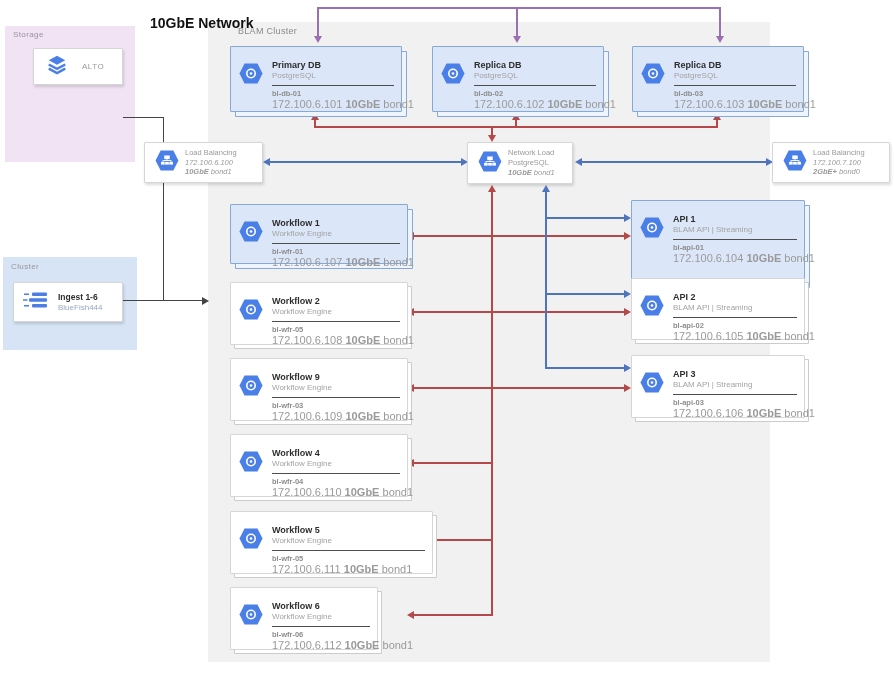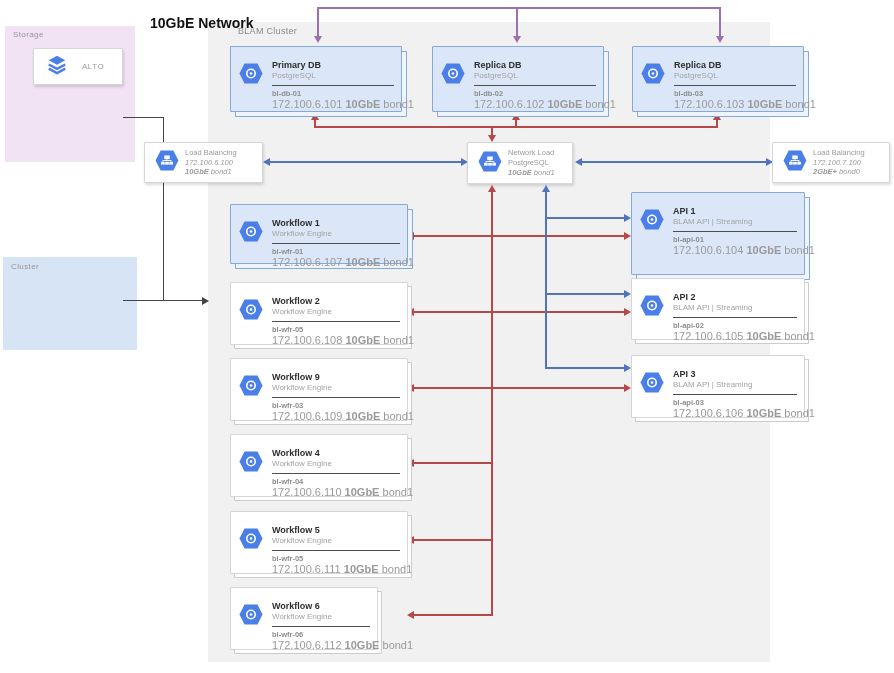--- a/index.html
+++ b/index.html
@@ -135,20 +135,32 @@
   <div class="card soft stor-item" style="left:33px;top:48px;width:90px;height:37px">
     <span><svg width="22" height="22" viewBox="0 0 24 24">
           <path d="M12 2 21 6.8 12 11.6 3 6.8Z" fill="#4b7fe8"></path>
           <path d="M3 11.4l9 4.8 9-4.8" fill="none" stroke="#4b7fe8" stroke-width="2.6"></path>
           <path d="M3 16l9 4.8 9-4.8" fill="none" stroke="#4b7fe8" stroke-width="2.6"></path>
         </svg></span>
     <span class="stor-label">ALTO</span>
   </div>
 
 
+  <div class="card soft stor-item" style="left:13px;top:282px;width:110px;height:40px;padding-left:9px">
+    <span><svg width="26" height="18" viewBox="0 0 26 18">
+          <rect x="9" y="1.5" width="15" height="3.4" rx="1" fill="#4b7fe8"></rect>
+          <rect x="6" y="7.3" width="18" height="3.4" rx="1" fill="#4b7fe8"></rect>
+          <rect x="9" y="13.1" width="15" height="3.4" rx="1" fill="#4b7fe8"></rect>
+          <path d="M1 3.2h5M0 9h4.5M1 14.8h5" stroke="#4b7fe8" stroke-width="1.6"></path>
+        </svg></span>
+    <span class="ing-body">
+      <span class="ing-title" style="display:block">Ingest 1-6</span>
+      <span class="ing-sub" style="display:block">BlueFish444</span>
+    </span>
+  </div>
 
   <div class="card soft lb" style="left:144px;top:142px;width:119px;height:41px">
     <span class="lb-icon"><svg width="24" height="21" viewBox="0 0 26 23">
           <polygon points="6,0.5 20,0.5 25.5,11.5 20,22.5 6,22.5 0.5,11.5" fill="#4b7fe8"></polygon>
           <rect x="10" y="6" width="6" height="4" fill="#fff"></rect>
           <path d="M13 10v2M8.5 13v-1.5h9V13" stroke="#fff" stroke-width="1" fill="none"></path>
           <rect x="6.5" y="13" width="4" height="3" fill="#fff"></rect>
           <rect x="11" y="13" width="4" height="3" fill="#fff"></rect>
           <rect x="15.5" y="13" width="4" height="3" fill="#fff"></rect>
         </svg></span>
@@ -289,21 +301,21 @@
         </svg></span>
     <div class="node-body">
       <div class="node-title">Workflow 4</div>
       <div class="node-sub">Workflow Engine</div>
       <div class="node-div"></div>
       <div class="node-host">bl-wfr-04</div>
       <div class="node-addr"><span>172.100.6.110</span> <b>10GbE</b> <span>bond1</span></div>
     </div>
   </div>
 
-  <div class="card wht node" style="left:230px;top:511px;width:178px;height:63px">
+  <div class="card wht node" style="left:230px;top:511px;width:203px;height:63px">
     <span class="node-icon"><svg width="24" height="21" viewBox="0 0 24 21">
           <polygon points="5.5,0.5 18.5,0.5 23.5,10.5 18.5,20.5 5.5,20.5 0.5,10.5" fill="#4b7fe8"></polygon>
           <circle cx="12" cy="10.5" r="4.2" fill="none" stroke="#fff" stroke-width="1.6"></circle>
           <circle cx="12" cy="10.5" r="1.3" fill="#fff"></circle>
         </svg></span>
     <div class="node-body">
       <div class="node-title">Workflow 5</div>
       <div class="node-sub">Workflow Engine</div>
       <div class="node-div"></div>
       <div class="node-host">bl-wfr-05</div>
@@ -319,21 +331,21 @@
         </svg></span>
     <div class="node-body">
       <div class="node-title">Workflow 6</div>
       <div class="node-sub">Workflow Engine</div>
       <div class="node-div"></div>
       <div class="node-host">bl-wfr-06</div>
       <div class="node-addr"><span>172.100.6.112</span> <b>10GbE</b> <span>bond1</span></div>
     </div>
   </div>
 
-  <div class="card hl node" style="left:631px;top:192px;width:174px;height:83px">
+  <div class="card hl node" style="left:631px;top:200px;width:174px;height:83px">
     <span class="node-icon"><svg width="24" height="21" viewBox="0 0 24 21">
           <polygon points="5.5,0.5 18.5,0.5 23.5,10.5 18.5,20.5 5.5,20.5 0.5,10.5" fill="#4b7fe8"></polygon>
           <circle cx="12" cy="10.5" r="4.2" fill="none" stroke="#fff" stroke-width="1.6"></circle>
           <circle cx="12" cy="10.5" r="1.3" fill="#fff"></circle>
         </svg></span>
     <div class="node-body">
       <div class="node-title">API 1</div>
       <div class="node-sub">BLAM API | Streaming</div>
       <div class="node-div"></div>
       <div class="node-host">bl-api-01</div>

